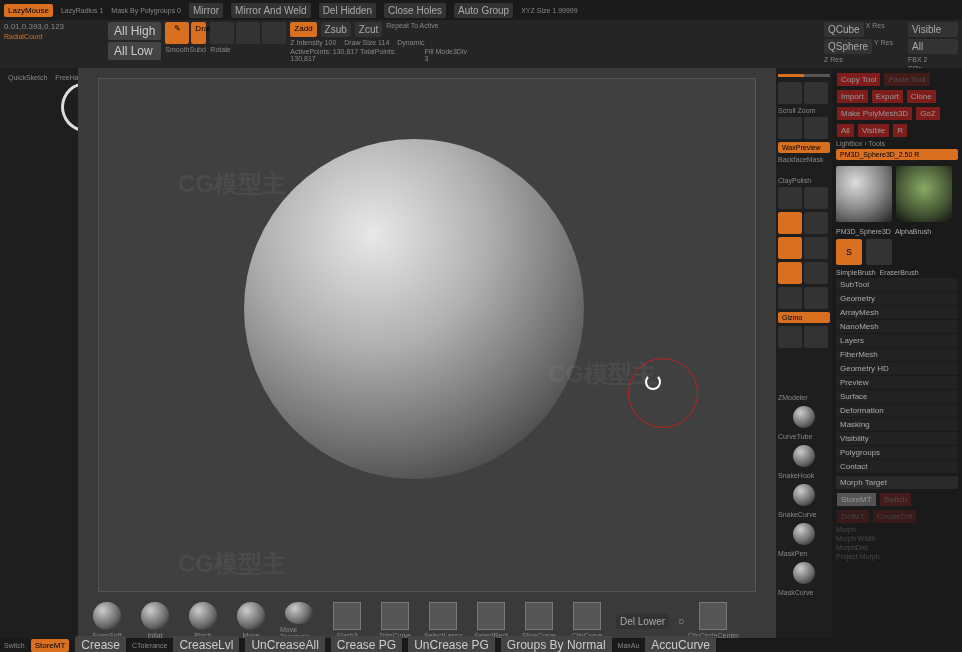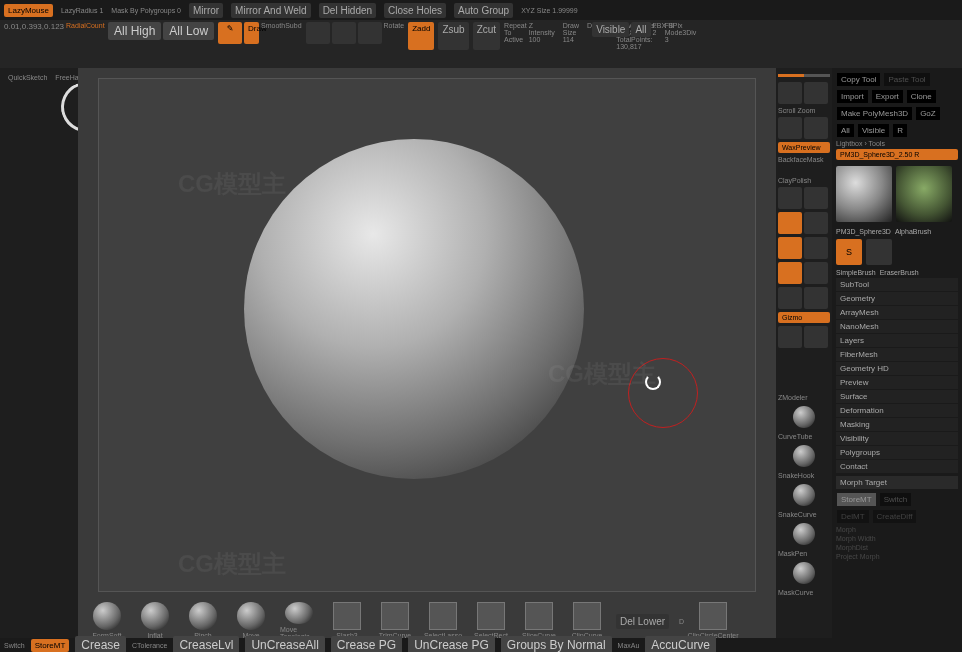--- a/index.html
+++ b/index.html
@@ -27,28 +27,28 @@
 .bottom-brushes { position: absolute; bottom: 8px; left: 10px; right: 10px; height: 46px; display: flex; gap: 10px; align-items: center; }
 .brush-icon { width: 38px; height: 38px; display: flex; flex-direction: column; align-items: center; gap: 2px; }
 .brush-ball { width: 28px; height: 28px; background: radial-gradient(circle at 35% 30%, #ccc, #666 60%, #111); border-radius: 50%; }
 .brush-square { width: 28px; height: 28px; background: #555; border: 1px solid #777; }
 .right-tools { width: 56px; background: #1e1e1e; padding: 4px 2px; display: flex; flex-direction: column; gap: 3px; }
 .tool-btn { width: 24px; height: 22px; background: #333; border-radius: 2px; display: inline-block; }
 .tool-btn.orange { background: #d87020; }
 .tool-row { display: flex; gap: 2px; }
 .right-panel { width: 130px; background: #1a1a1a; padding: 4px; display: flex; flex-direction: column; gap: 2px; overflow: hidden; }
 .panel-section { background: #222; padding: 2px 4px; font-size: 8px; color: #aaa; margin-bottom: 1px; }
-.panel-btn { background: #000000; padding: 2px 4px; font-size: 8px; color: #999; display: inline-block; margin: 1px; }
+.panel-btn { background: #7f1d1d; padding: 2px 4px; font-size: 8px; color: #999; display: inline-block; margin: 1px; }
 .panel-header { display: flex; gap: 2px; flex-wrap: wrap; }
 .tool-thumb { width: 56px; height: 56px; background: radial-gradient(circle at 35% 30%, #ddd, #888 50%, #222); border-radius: 2px; display: inline-block; }
 .tool-thumb.brush { background: radial-gradient(circle at 50% 40%, #8a6, #453 60%, #111); }
 .slider-bar { height: 3px; background: #555; position: relative; margin: 2px 0; }
 .slider-bar .fill { height: 100%; background: #d87020; }
 .lbl { font-size: 7px; color: #888; }
-.topbar2-col { display: flex; flex-direction: row; gap: 2px; }
+.topbar2-col { display: flex; flex-direction: column; gap: 2px; }
 .bottom-status { position: absolute; bottom: 0; left: 0; right: 0; height: 14px; background: #1a1a1a; display: flex; gap: 6px; padding: 1px 4px; align-items: center; font-size: 8px; }
 .watermark { position: absolute; color: rgba(200,200,200,0.08); font-size: 24px; font-weight: bold; pointer-events: none; }
 </style>
 </head>
 <body>
 
 <div class="topbar">
   <span class="btn-orange">LazyMouse</span>
   <span class="lbl">LazyRadius 1</span>
   <span class="lbl">Mask By Polygroups 0</span>
@@ -93,20 +93,31 @@
     </div>
     <div style="display:flex;gap:8px">
       <span class="lbl">Z Intensity 100</span>
       <span class="lbl">Draw Size 114</span>
       <span class="lbl">Dynamic</span>
     </div>
     <div style="display:flex;gap:8px">
       <span class="lbl">ActivePoints: 130,817 TotalPoints: 130,817</span>
       <span class="lbl">Fill Mode3Div 3</span>
     </div>
+  </div>
+  <div class="topbar2-col" style="margin-left:auto;width:80px">
+    <div style="display:flex;gap:2px">
+        <span class="btn-dark">QCube</span>
+        <span class="lbl">X Res</span>
+      </div>
+    <div style="display:flex;gap:2px">
+        <span class="btn-dark">QSphere</span>
+        <span class="lbl">Y Res</span>
+      </div>
+    <span class="lbl">Z Res</span>
   </div>
   <div class="topbar2-col" style="width:50px">
     <span class="btn-dark">Visible</span>
     <span class="btn-dark">All</span>
     <span class="lbl">FBX 2</span>
     <span class="lbl">SPix</span>
   </div>
 </div>
 
 <div class="main">

